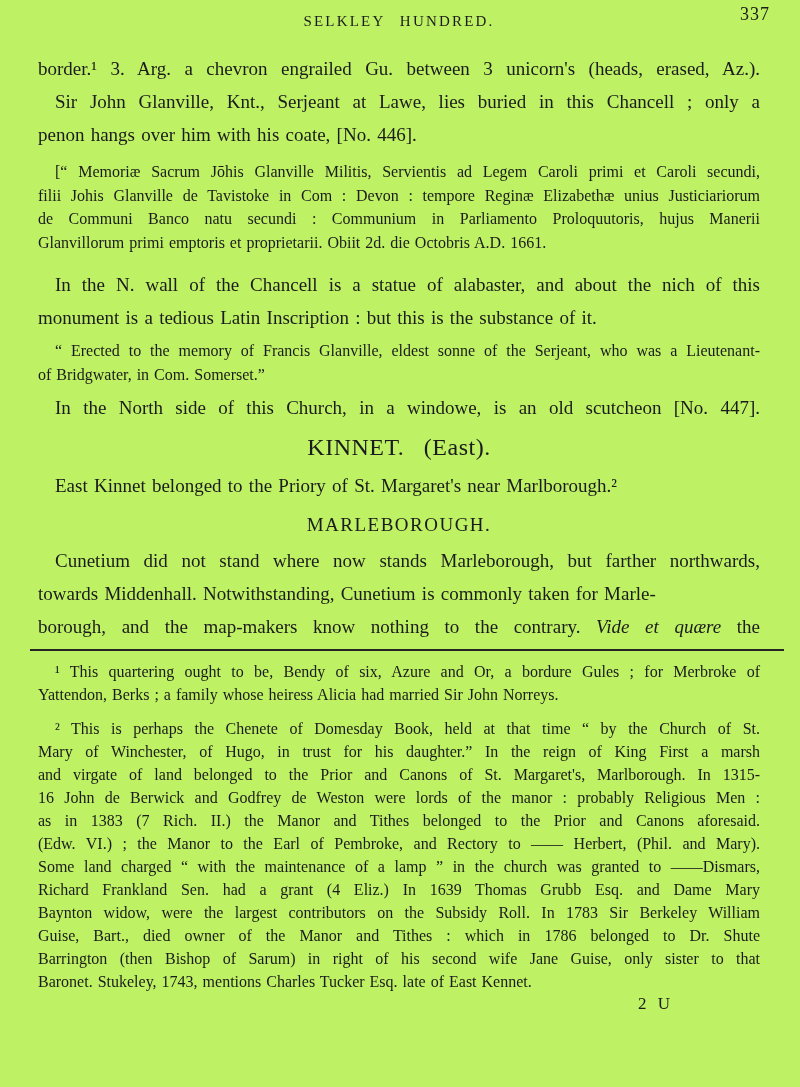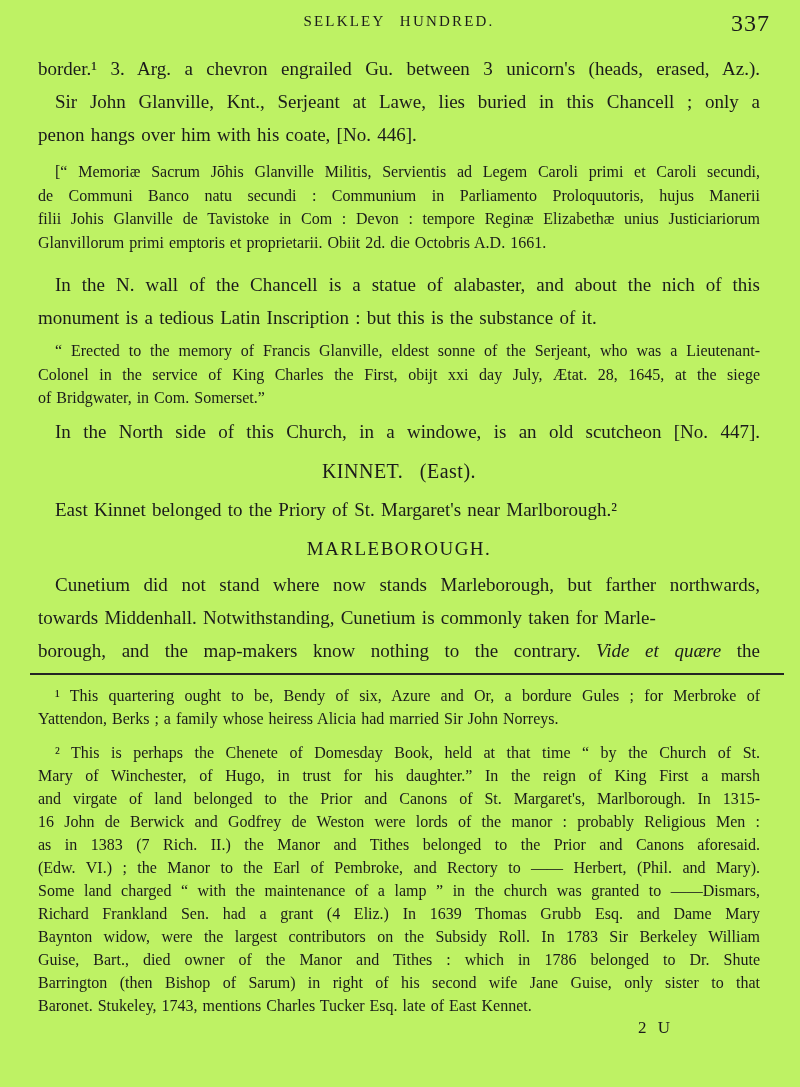--- a/index.html
+++ b/index.html
@@ -22,23 +22,23 @@
   
   .running-head { position: relative; padding-top: 13px; height: 22px; }
   .rh-title {
     text-align: center;
     font-size: 15px;
     letter-spacing: 2.2px;
     word-spacing: 9px;
   }
   .rh-num {
     position: absolute;
-    top: 10px;
+    top: 4px;
     right: -10px;
-    font-size: 24px;
+    font-size: 18px;
     letter-spacing: 1px;
   }
   
   .tline { text-align: justify; text-align-last: justify; }
   .block .tline:first-child { text-indent: 17px; }
   .block.noindent .tline:first-child { text-indent: 0; }
   .block .tline:last-child { text-align-last: left; }
   .block.justify-last .tline:last-child { text-align-last: justify; }
 
   .main  { font-size: 19px;   line-height: 33px;   word-spacing: 1.5px; }
@@ -48,21 +48,21 @@
   .m-para1   { margin-top: 17px; }
   .m-quoteA  { margin-top: 9px; }
   .m-nwall   { margin-top: 14px; }
   .m-quoteB  { margin-top: 5px; }
   .m-nside   { margin-top: 5px; }
   .m-eastk   { margin-top: 9px; }
   .m-cunet   { margin-top: 6px; }
 
   .heading {
     text-align: center;
-    font-size: 20px;
+    font-size: 24px;
     line-height: 26px;
     margin-top: 10px;
     letter-spacing: 0.5px;
   }
   .heading.wide { letter-spacing: 1.5px; font-size: 19px; }
 
   .lastline {
     font-size: 19px;
     line-height: 33px;
     word-spacing: 1.5px;
@@ -103,34 +103,33 @@
       </div>
 
     <div class="block main">
         <div class="tline">Sir John Glanville, Knt., Serjeant at Lawe, lies buried in this Chancell ;  only a</div>
         <div class="tline">penon hangs over him with his coate, [No. 446].</div>
       </div>
 
     <div>
       <div class="block small m-quoteA">
           <div class="tline">[“ Memoriæ Sacrum Jōhis Glanville Militis, Servientis ad Legem Caroli primi et Caroli secundi,</div>
+          <div class="tline">filii Johis Glanville de Tavistoke in Com : Devon : tempore Reginæ Elizabethæ unius Justiciariorum</div>
           <div class="tline">de Communi Banco natu secundi :  Communium in Parliamento Proloquutoris, hujus Manerii</div>
-          <div class="tline">filii Johis Glanville de Tavistoke in Com : Devon : tempore Reginæ Elizabethæ unius Justiciariorum</div>
           <div class="tline">Glanvillorum primi emptoris et proprietarii.   Obiit 2d. die Octobris A.D. 1661.</div>
         </div>
     </div>
 
     <div class="block main m-nwall">
         <div class="tline">In the N. wall of the Chancell is a statue of alabaster, and about the nich of this</div>
         <div class="tline">monument is a tedious Latin Inscription :  but this is the substance of it.</div>
       </div>
 
     <div class="block small m-quoteB">
         <div class="tline">“ Erected to the memory of Francis Glanville, eldest sonne of the Serjeant, who was a Lieutenant-</div>
-        <div class="tline">Colonel in the service of King Charles the First, obijt xxi day July, Ætat. 28, 1645, at the siege</div>
         <div class="tline">of Bridgwater, in Com. Somerset.”</div>
       </div>
 
     <div class="block main justify-last m-nside">
         <div class="tline">In the North side of this Church, in a windowe, is an old scutcheon [No. 447].</div>
       </div>
 
     <div class="heading">KINNET.&nbsp;&nbsp;&nbsp;(East).</div>
 
     <div class="block main m-eastk">

